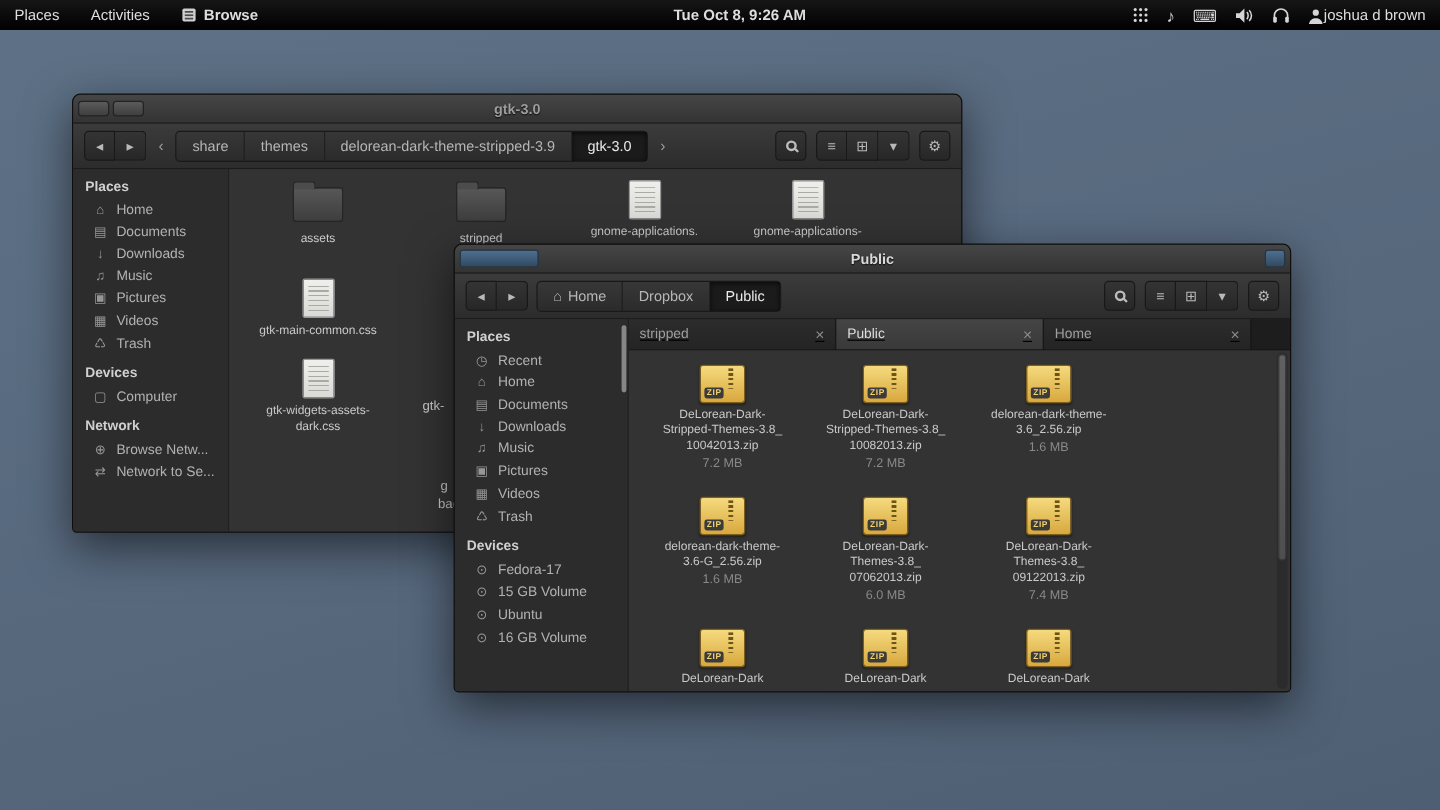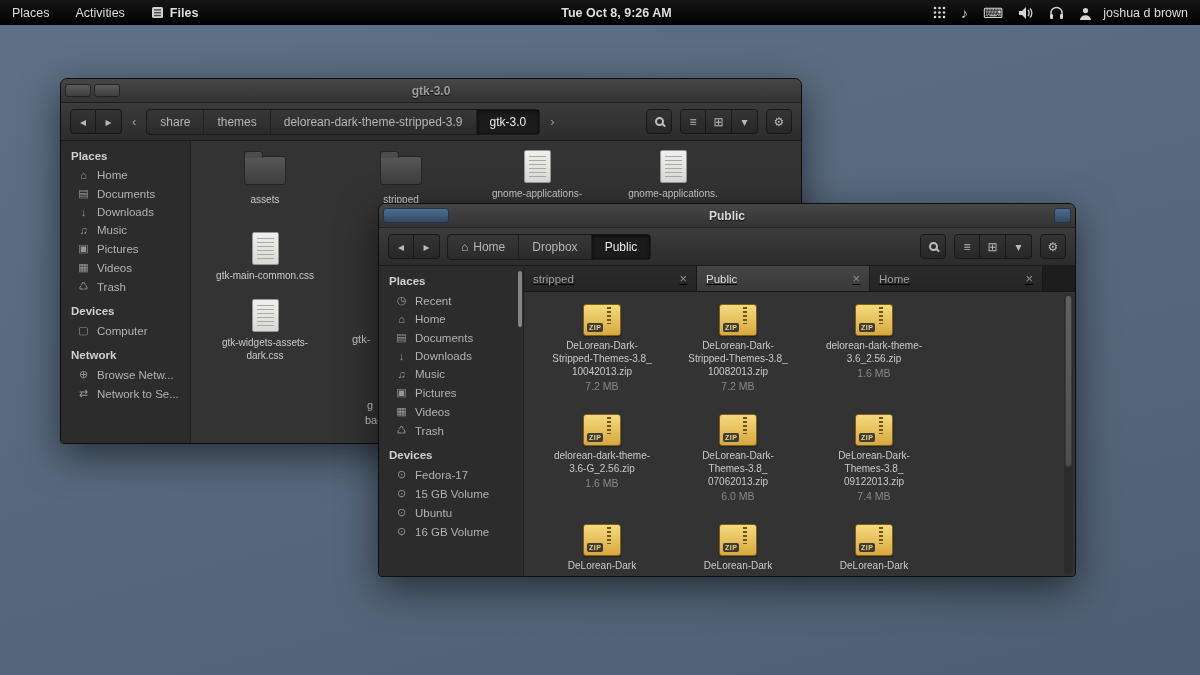--- a/index.html
+++ b/index.html
@@ -6,21 +6,21 @@
   html,body{width:1200px;height:675px;}
   body{font-family:"Liberation Sans",sans-serif;background:#44566a;overflow:hidden;}
   .desktop{position:relative;width:1200px;height:675px;background:linear-gradient(165deg,#5e7186 0%,#57687d 55%,#4e5f73 100%);overflow:hidden;}
 
   
   .panel{position:absolute;top:0;left:0;right:0;height:25px;background:linear-gradient(#161616,#000);color:#dedede;display:flex;align-items:center;font-size:12.5px;z-index:10;}
   .panel-left{display:flex;align-items:center;gap:26px;padding-left:12px;z-index:2;}
   .panel-app{display:flex;align-items:center;gap:6px;font-weight:bold;}
   .panel-clock{position:absolute;left:0;right:0;text-align:center;font-weight:bold;pointer-events:none;padding-left:33px;}
   .panel-right{margin-left:auto;display:flex;align-items:center;gap:15px;padding-right:12px;z-index:2;}
-  .panel-user{display:flex;align-items:flex-end;gap:11px;}
+  .panel-user{display:flex;align-items:flex-end;gap:0;}
   .panel-glyph{font-size:14px;line-height:1;color:#d5d5d5;}
 
   
   .window{position:absolute;border:1px solid #0e0e0e;border-radius:7px 7px 4px 4px;box-shadow:0 12px 38px rgba(0,0,0,.55);background:#303030;display:flex;flex-direction:column;overflow:hidden;}
   .titlebar{height:24px;background:linear-gradient(#464646,#333);border-bottom:1px solid #1f1f1f;position:relative;display:flex;align-items:center;justify-content:center;flex:none;}
   .title{font-size:12px;font-weight:bold;color:#9d9d9d;text-shadow:0 1px 1px rgba(0,0,0,.8);}
   .window.active .title{color:#d9d9d9;}
   .bw-deco{position:absolute;left:4px;top:5px;display:flex;gap:3px;}
   .bw-deco span{width:26px;height:13px;border-radius:3px;background:linear-gradient(#5b5b5b,#3f3f3f);border:1px solid #232323;}
   .fw-deco-left{position:absolute;left:4px;top:4px;width:66px;height:15px;border-radius:3px;background:linear-gradient(#4d6f92,#32495f);border:1px solid #223648;}
@@ -102,21 +102,21 @@
     <div class="panel-left">
       <span>Places</span>
       <span>Activities</span>
       <span class="panel-app">
         <svg width="13" height="13" viewBox="0 0 13 13">
             <rect x="1" y="1" width="11" height="11" rx="1.5" fill="#cfcfcf"></rect>
             <rect x="3" y="3.2" width="7" height="1.4" fill="#4a4a4a"></rect>
             <rect x="3" y="6" width="7" height="1.4" fill="#4a4a4a"></rect>
             <rect x="3" y="8.8" width="7" height="1.4" fill="#4a4a4a"></rect>
           </svg>
-        <span>Files</span>
+        <span>Browse</span>
       </span>
     </div>
     <div class="panel-clock">Tue Oct 8,  9:26 AM</div>
     <div class="panel-right">
       <svg width="13" height="13" viewBox="0 0 13 13">
           <g fill="#d5d5d5">
             <circle cx="2" cy="2" r="1.3"></circle>
             <circle cx="6.5" cy="2" r="1.3"></circle>
             <circle cx="11" cy="2" r="1.3"></circle>
             <circle cx="2" cy="6.5" r="1.3"></circle>
@@ -280,26 +280,26 @@
               <div class="file-name">assets</div>
             </div>
 
             <div class="bw-item">
               <div class="fi folder"></div>
               <div class="file-name">stripped</div>
             </div>
 
             <div class="bw-item">
               <div class="fi textfile"></div>
-              <div class="file-name">gnome-applications-</div>
+              <div class="file-name">gnome-applications.</div>
             </div>
 
             <div class="bw-item">
               <div class="fi textfile"></div>
-              <div class="file-name">gnome-applications.</div>
+              <div class="file-name">gnome-applications-</div>
             </div>
 
 
             <div class="bw-item">
               <div class="fi textfile"></div>
               <div class="file-name">gtk-main-common.css</div>
             </div>
 
             <div class="bw-item">
               <div class="fi textfile"></div>

